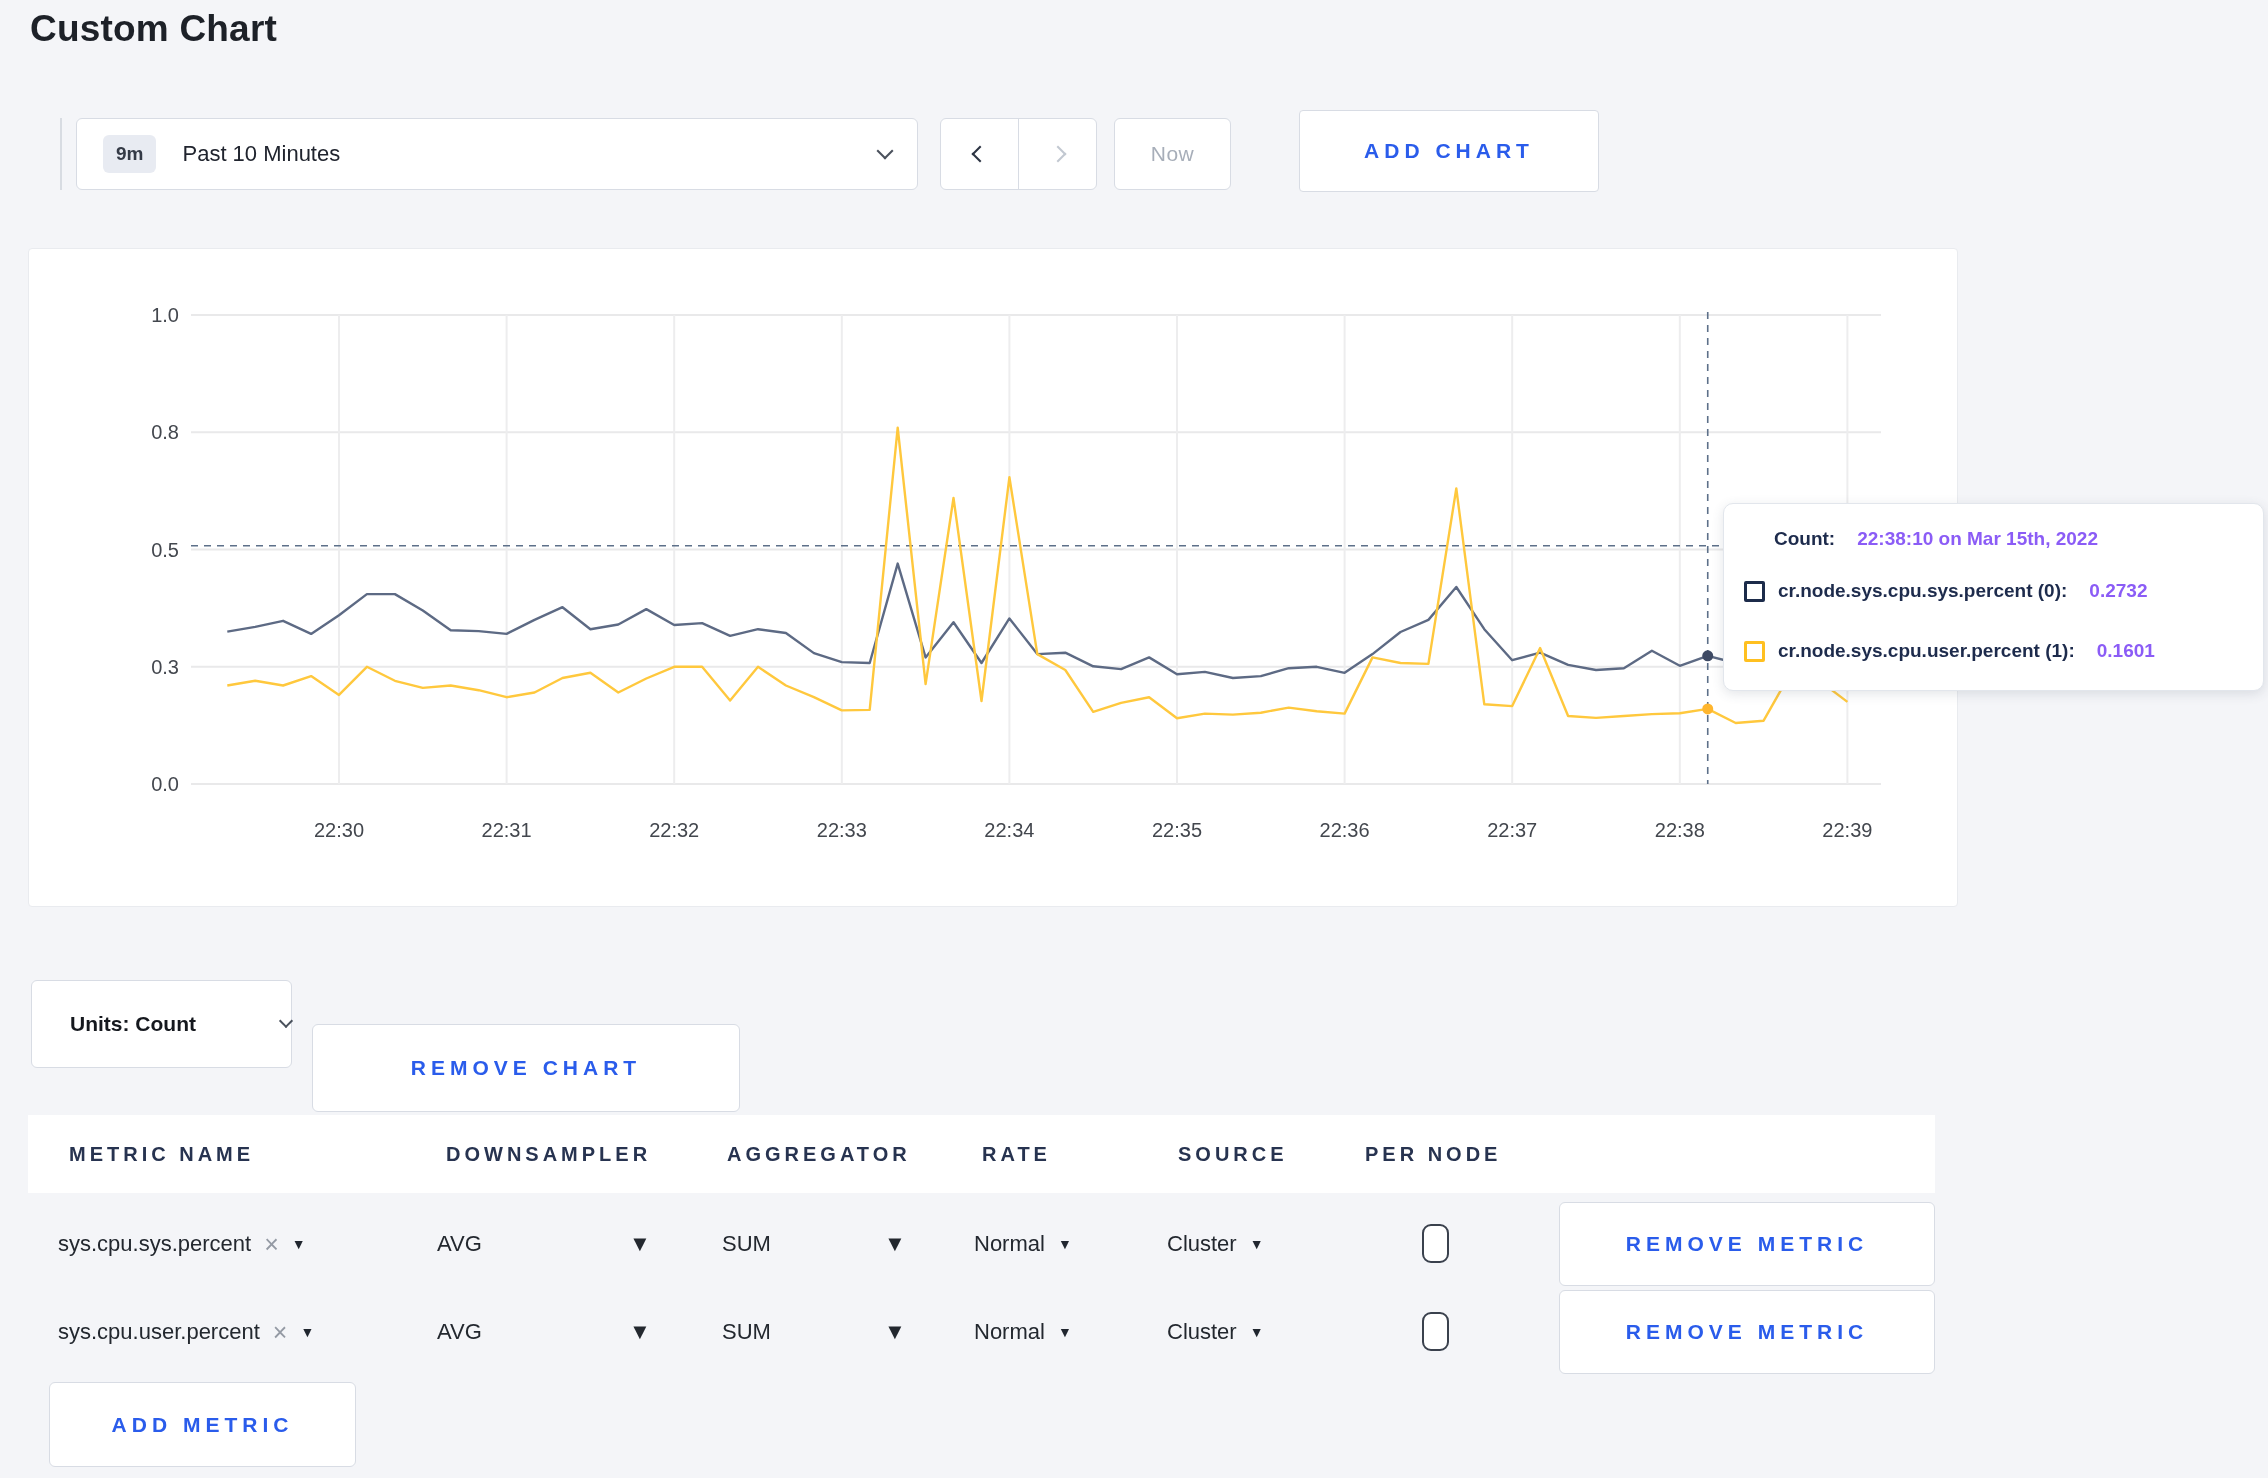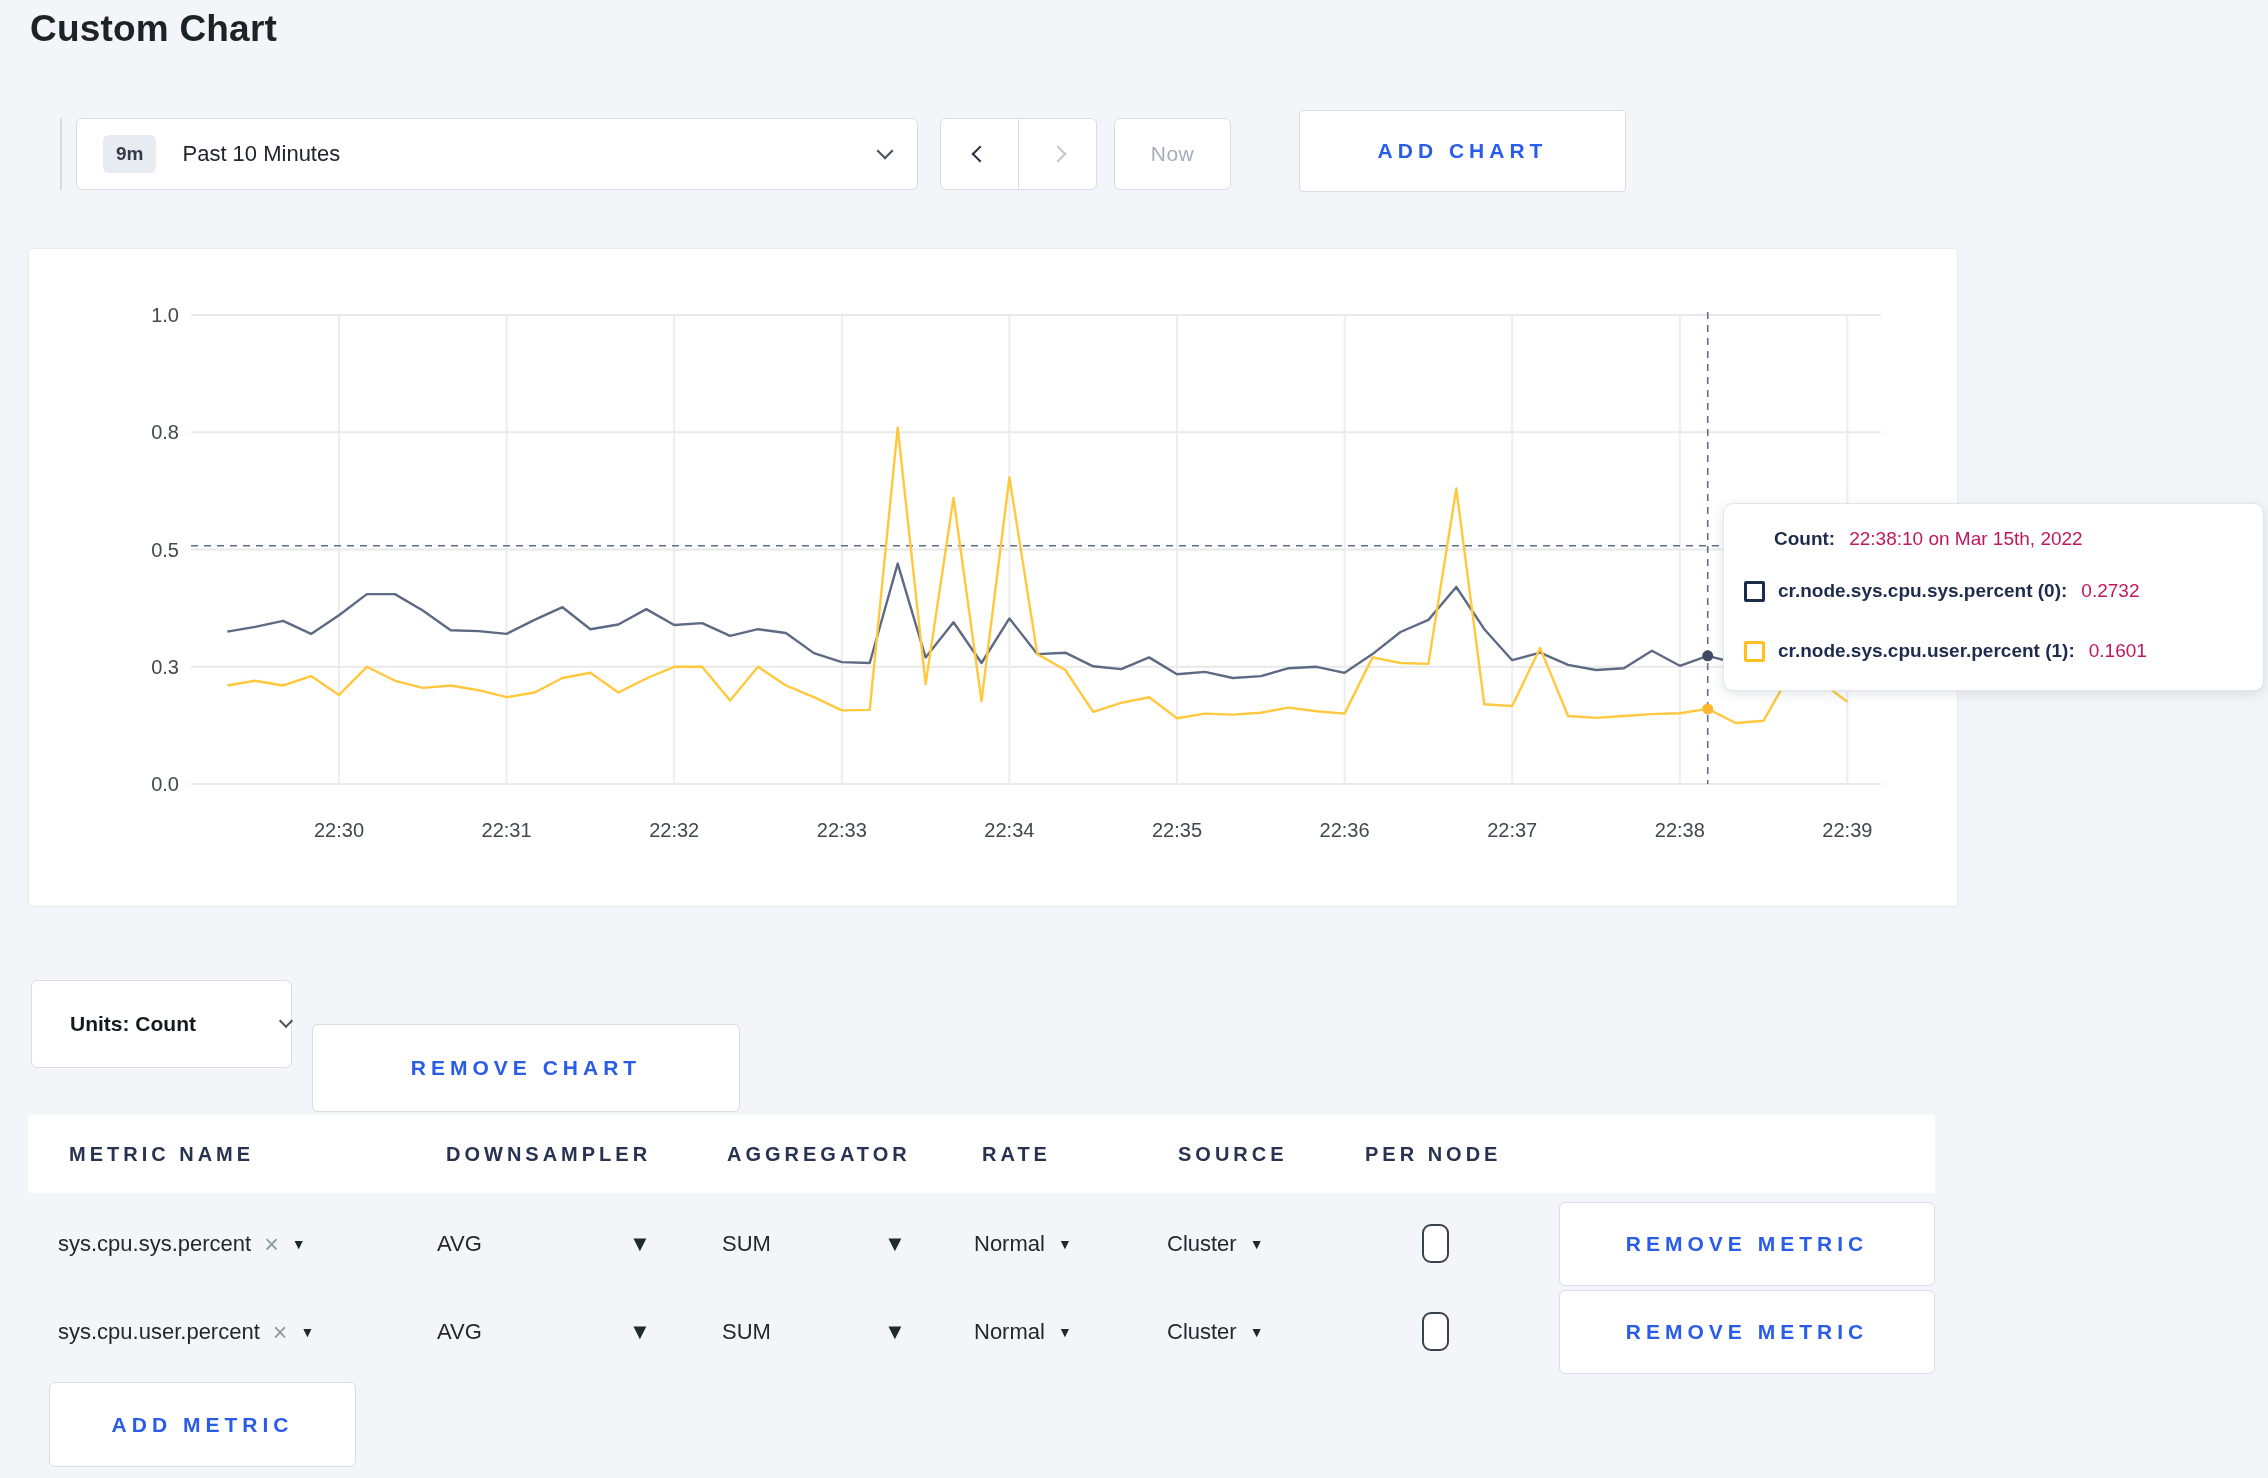--- a/index.html
+++ b/index.html
@@ -27,21 +27,21 @@
   .row-cell{position:absolute;top:0;height:84px;display:flex;align-items:center;
             gap:13px;font-size:22px;color:#23282f;white-space:nowrap;}
   .x-icon{font-size:25px;color:#949aa4;line-height:1;}
   .checkbox{position:absolute;width:27px;height:39px;border:2px solid #3a414d;
             border-radius:9px;background:#fff;box-sizing:border-box;}
   .tooltip{position:absolute;left:1723px;top:503px;width:539px;height:186px;background:#fff;
            border:1px solid #e2e6ec;border-radius:10px;box-shadow:0 3px 12px rgba(60,70,90,.14);
            z-index:6;font-size:19px;color:#1d2b4c;}
   .tt-row{position:absolute;display:flex;align-items:center;white-space:nowrap;}
   .tt-label{font-weight:700;color:#1d2b4c;}
-  .tt-value{font-weight:400;color:#be185d;margin-left:14px;}
+  .tt-value{font-weight:700;color:#8b5cf6;margin-left:22px;}
   .swatch{width:15px;height:15px;border:3px solid #1c2b4a;border-radius:2px;background:#fff;
           margin-right:13px;flex:0 0 auto;}
   svg text{font-family:"Liberation Sans",sans-serif;}
 </style>
 </head>
 <body>
 
 <div class="abs page-title" style="left:30px;top:8px;">Custom Chart</div>
 
 <div class="abs" style="left:60px;top:118px;width:2px;height:72px;background:#d8dce2;"></div>
@@ -58,21 +58,21 @@
   </div>
   <div style="flex:1;height:100%;display:flex;align-items:center;justify-content:center;">
     <span class="chev right" style="border-color:#c2c8d1;"></span>
   </div>
 </div>
 
 <div class="abs btn" style="left:1114px;top:118px;width:117px;height:72px;">
   <span class="now-label">Now</span>
 </div>
 
-<div class="abs btn btn-blue" style="left:1299px;top:110px;width:327px;height:82px;border-radius:4px;">
+<div class="abs btn btn-blue" style="left:1299px;top:110px;width:300px;height:82px;border-radius:4px;">
   <span>ADD CHART</span>
 </div>
 
 <div class="abs card" style="left:28px;top:248px;width:1928px;height:657px;">
   <svg id="chart-svg" width="1926" height="655">
       <line x1="162" y1="66" x2="1852" y2="66" stroke="#e9e9ea" stroke-width="2"></line>
       <text x="150" y="73" text-anchor="end" font-size="20" fill="#43474e">1.0</text>
       <line x1="162" y1="183.25" x2="1852" y2="183.25" stroke="#e9e9ea" stroke-width="2"></line>
       <text x="150" y="190.25" text-anchor="end" font-size="20" fill="#43474e">0.8</text>
       <line x1="162" y1="300.5" x2="1852" y2="300.5" stroke="#e9e9ea" stroke-width="2"></line>

